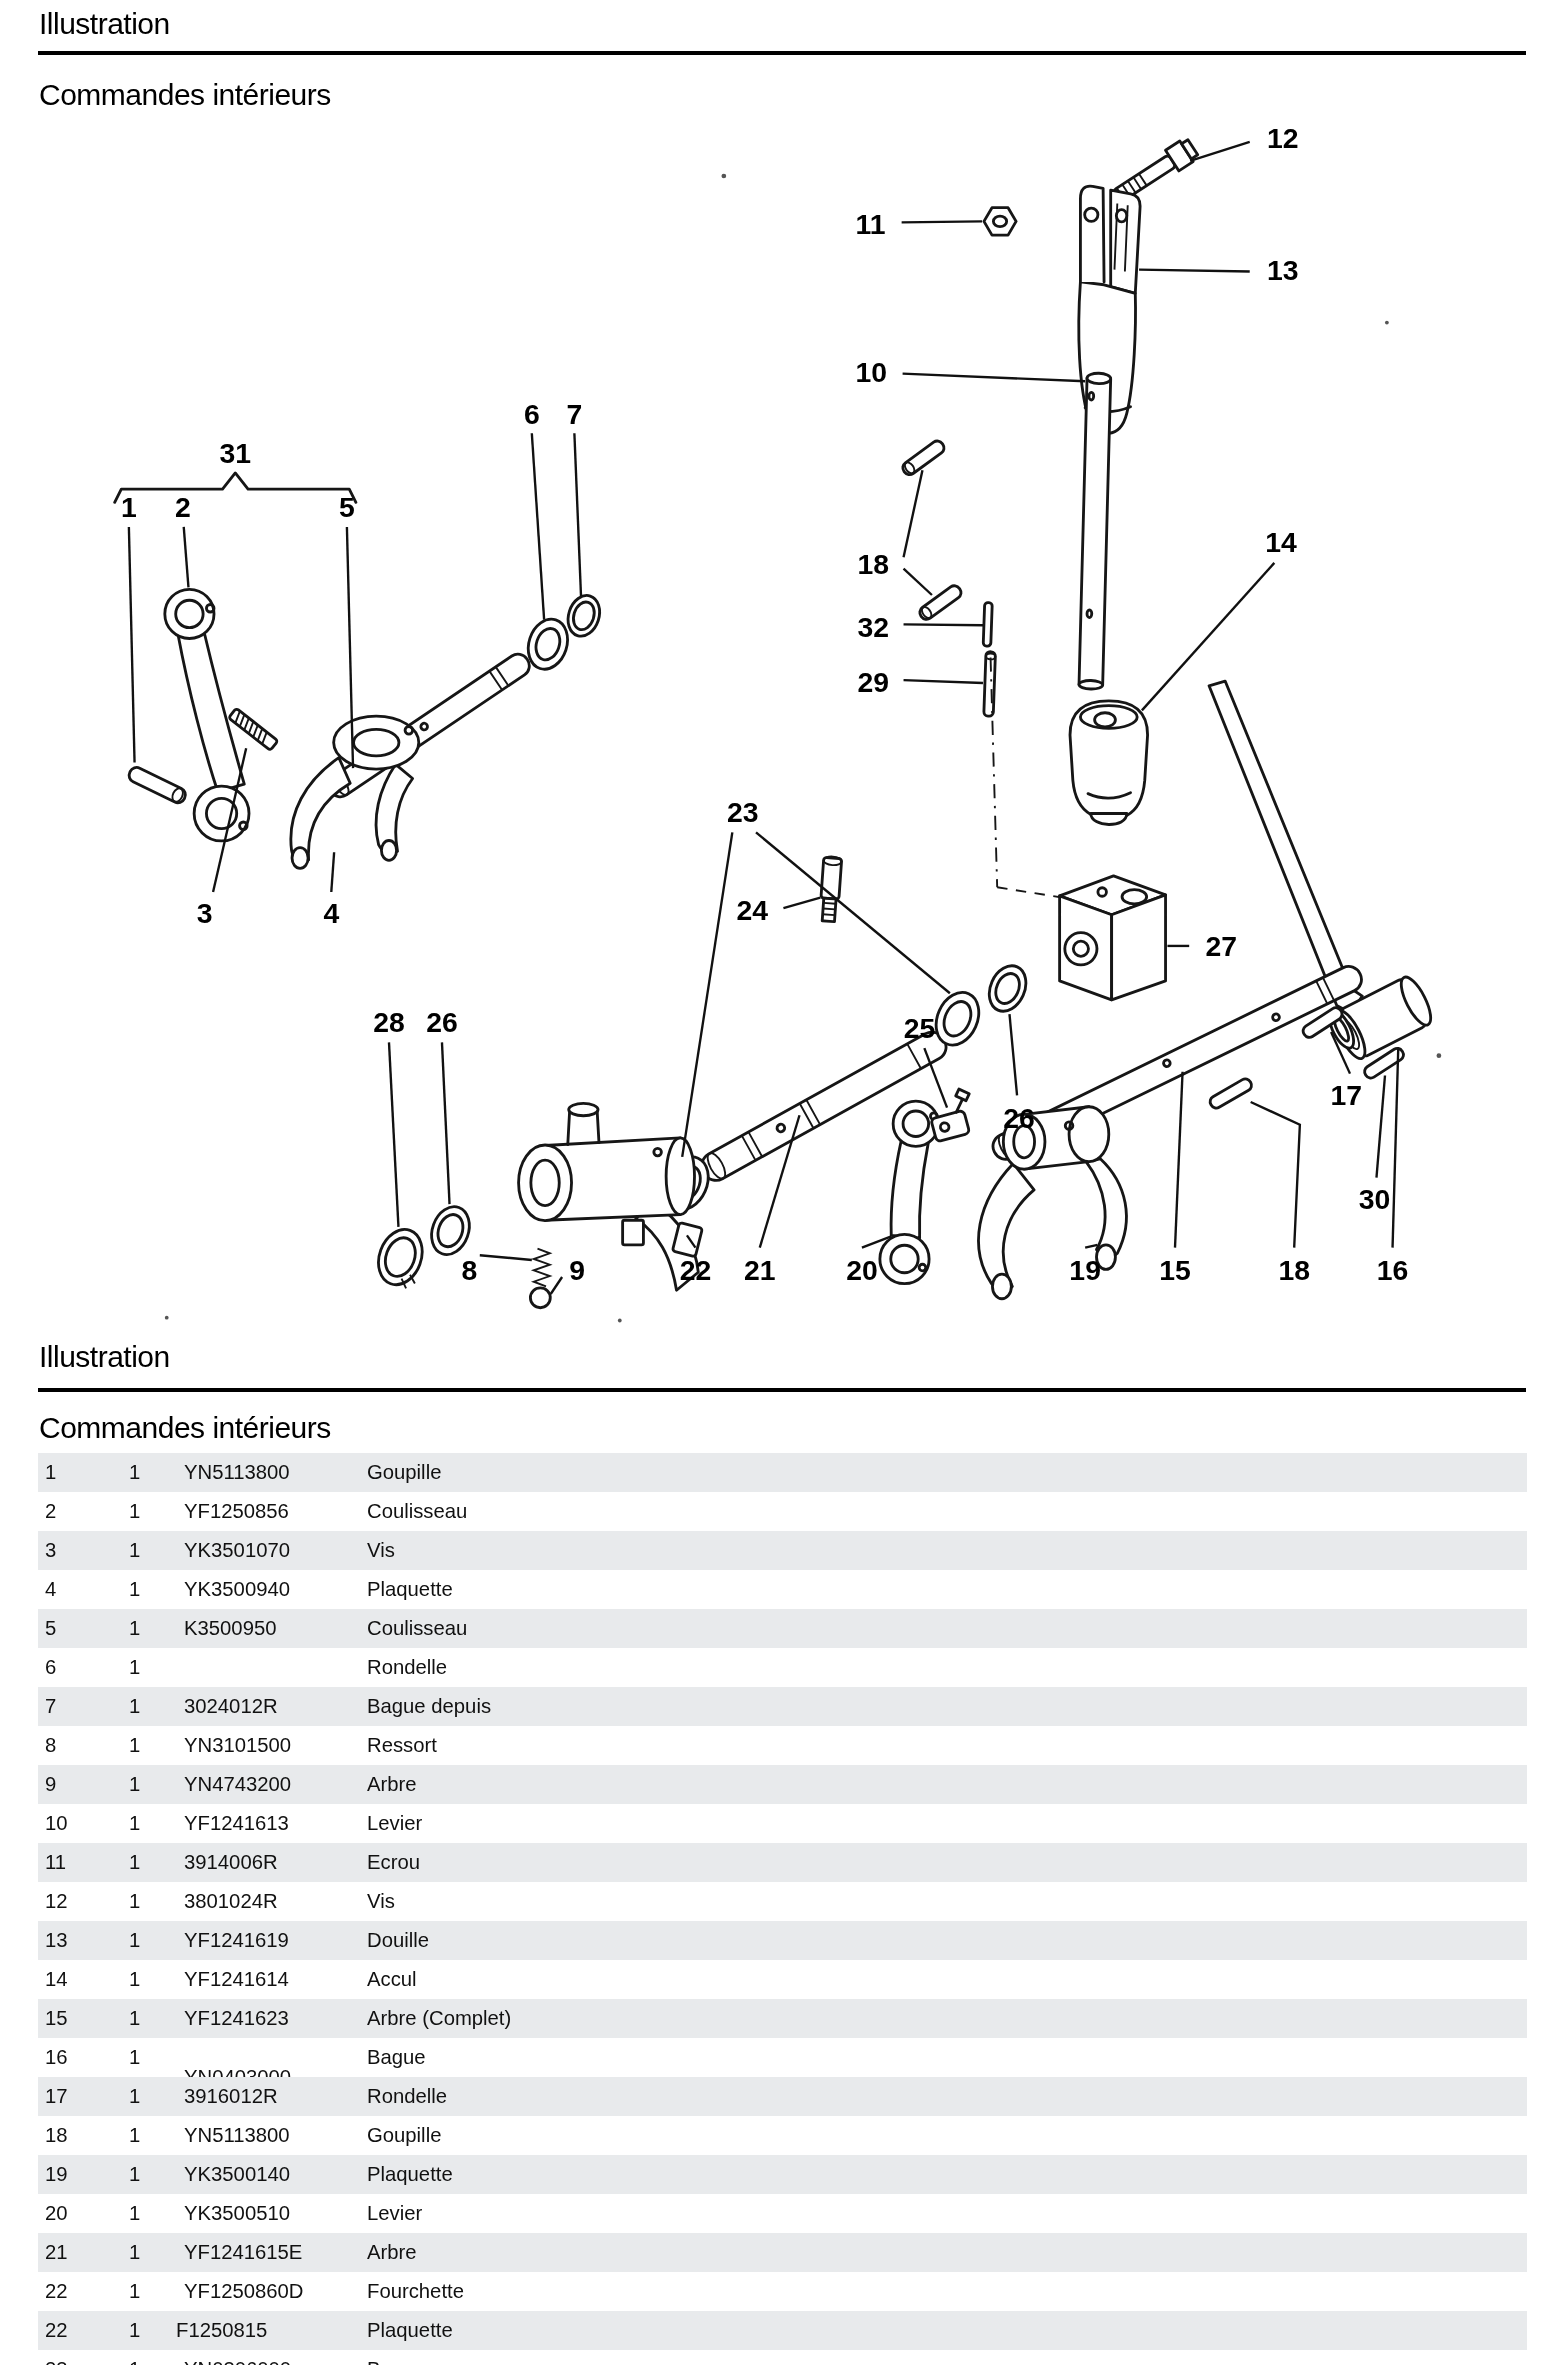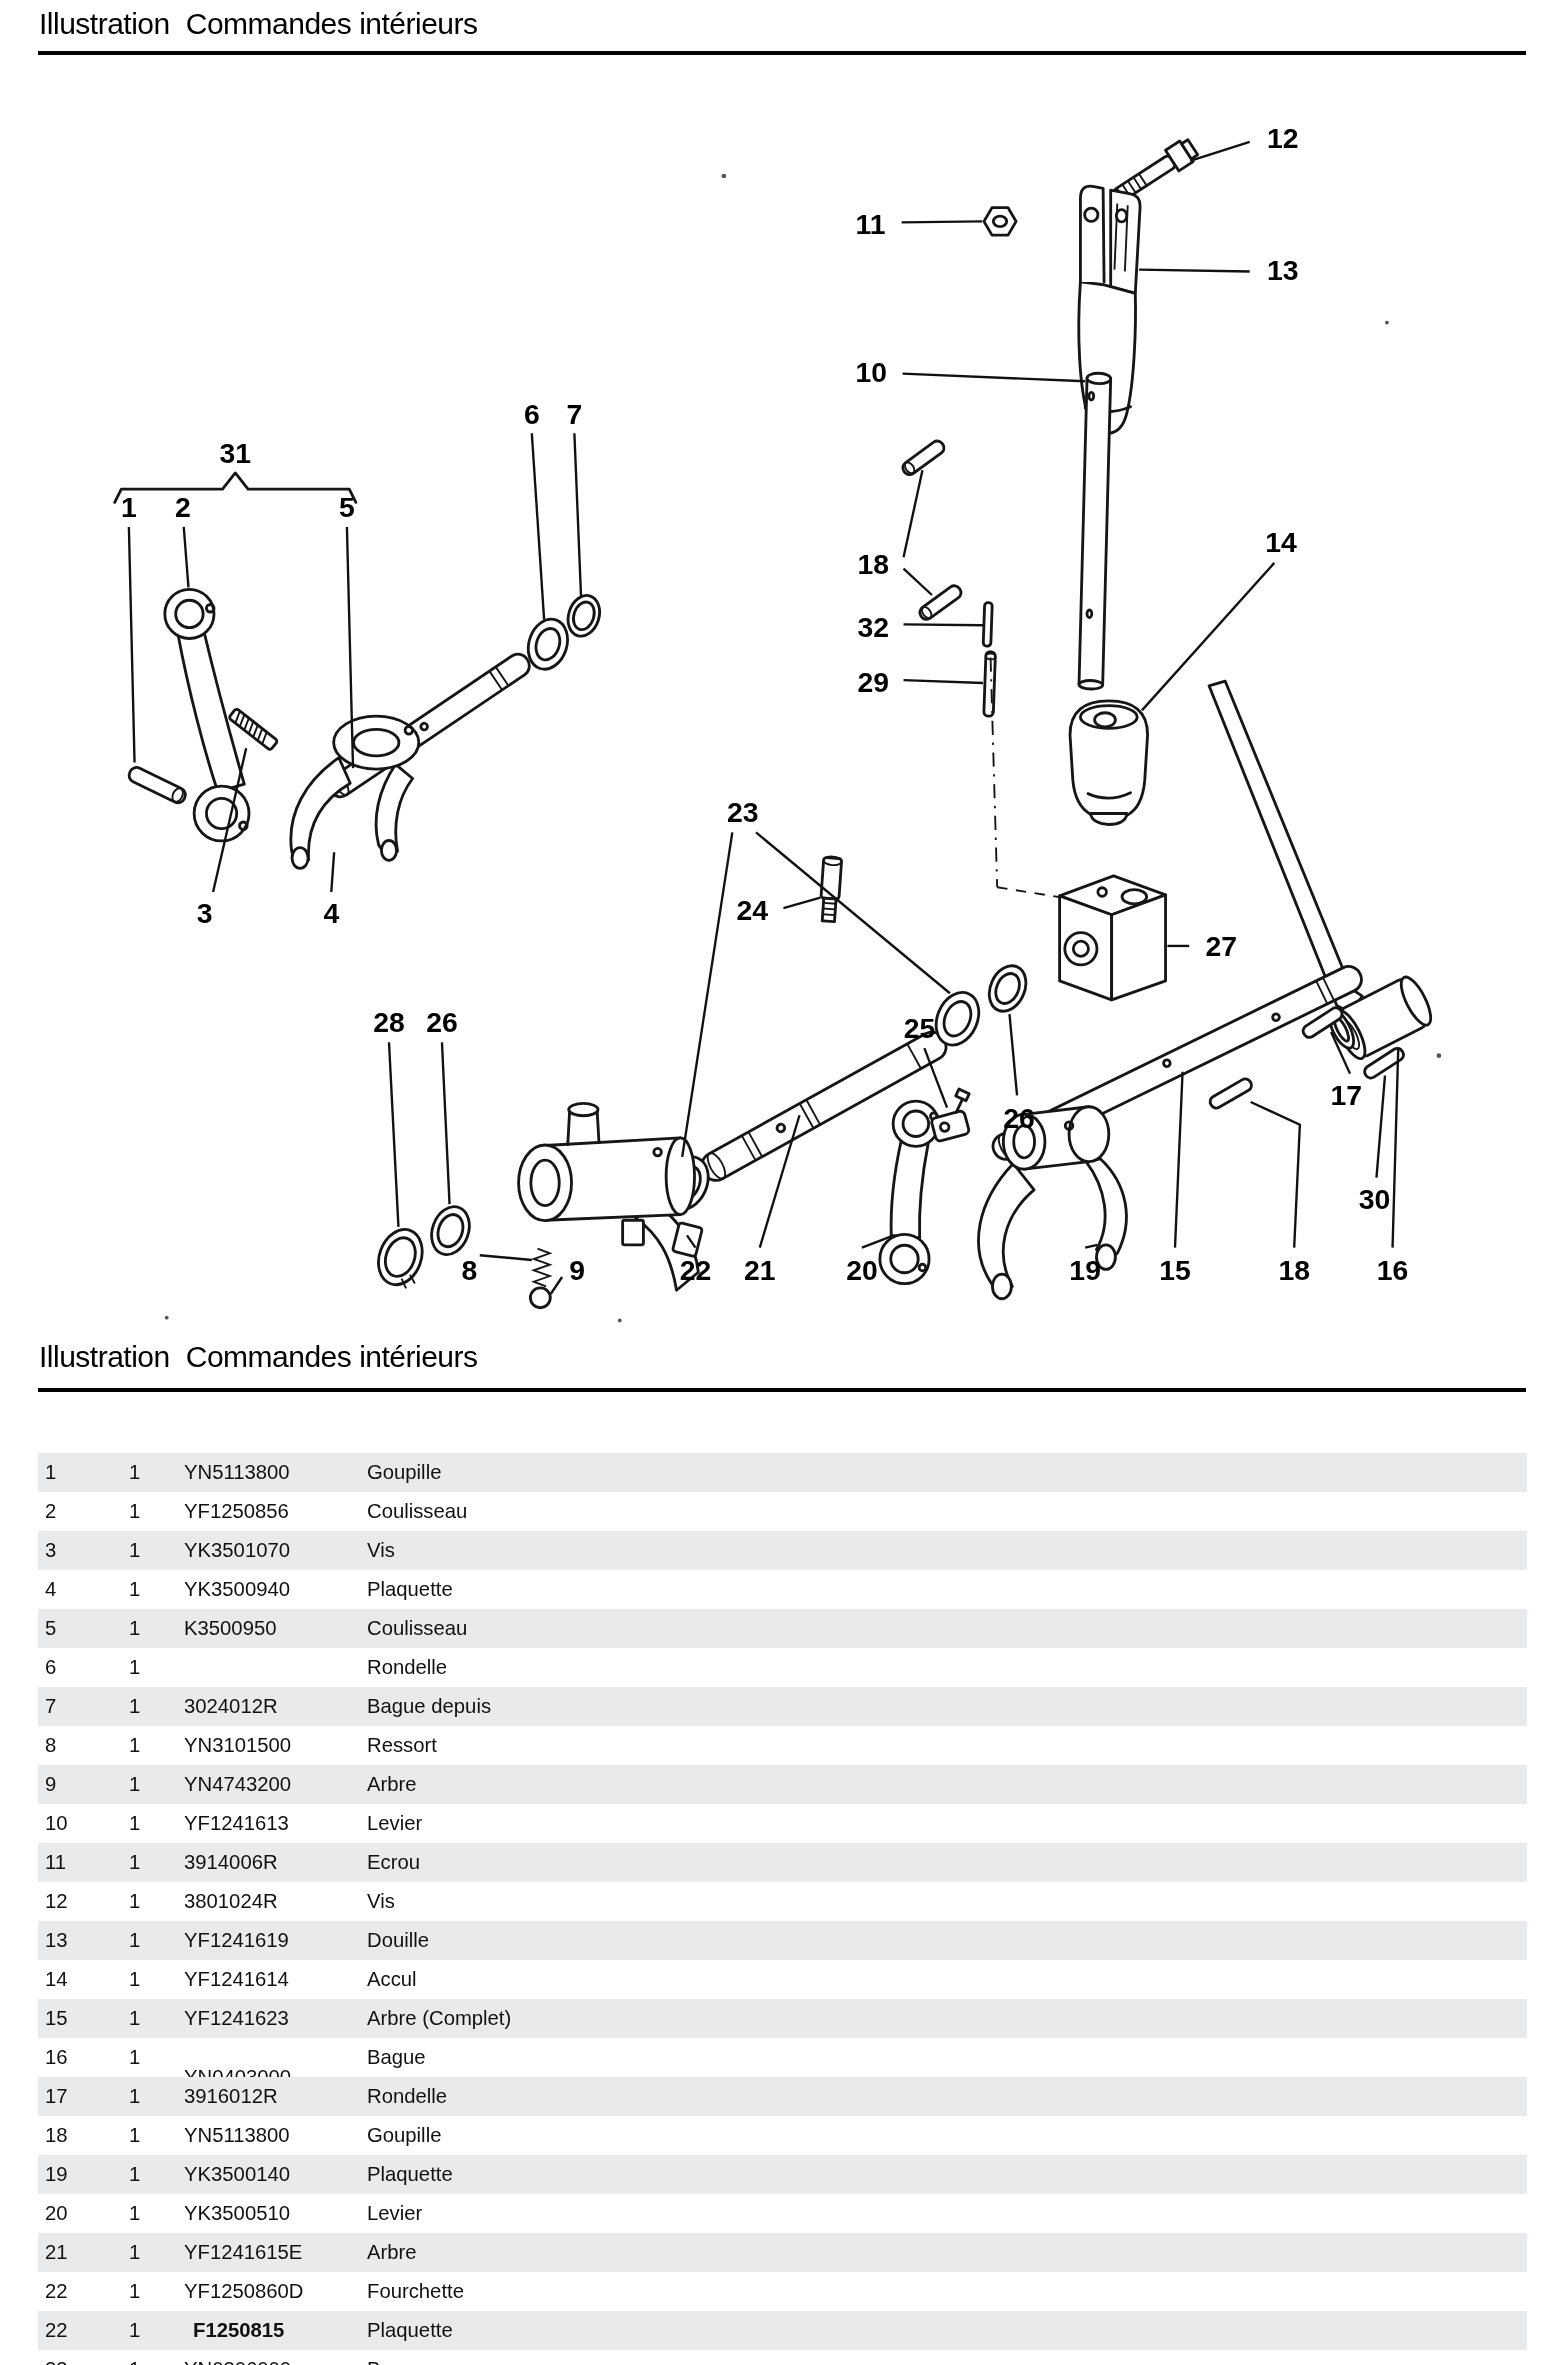--- a/index.html
+++ b/index.html
@@ -1,18 +1,18 @@
 <!DOCTYPE html>
 <html style="font-size:7.6px"><head>
 <meta charset="utf-8">
 <style>
   html,body{margin:0;padding:0;background:#fff;}
   body{width:1564px;height:2789px;font-family:"Liberation Sans",sans-serif;color:#111;}
   .page{position:relative;width:1564px;height:2789px;background:#fff;overflow:hidden;}
-  .doc-title{position:absolute;left:39px;display:flex;gap:16px;font-size:30px;letter-spacing:-0.5px;color:#000;white-space:nowrap;}
+  .doc-title{position:absolute;left:39px;display:flex;gap:37px;font-size:30px;letter-spacing:-0.5px;color:#000;white-space:nowrap;flex-direction:column;}
   #title-top{top:6.6px;}
   #title-table{top:1340px;}
   .rule{position:absolute;left:38px;width:1488px;height:4.3px;background:#000;}
   #rule-top{top:51px;}
   #rule-table{top:1388px;}
   #diagram{position:absolute;left:0;top:71px;}
   .p{stroke:#161616;stroke-width:6;fill:#fff;stroke-linejoin:round;stroke-linecap:round;}
   .ln{stroke:#161616;stroke-width:6;fill:none;stroke-linejoin:round;stroke-linecap:round;}
   .thin{stroke:#161616;stroke-width:4;fill:none;}
   .leader{stroke:#111;stroke-width:5;fill:none;}
@@ -554,21 +554,21 @@
       </div>
       <div class="row">
         <span class="cell" style="left: 7px;">22</span>
         <span class="cell" style="left: 91px;">1</span>
         <span class="cell" style="left: 146px;">YF1250860D</span>
         <span class="cell" style="left: 329px;">Fourchette</span>
       </div>
       <div class="row odd">
         <span class="cell" style="left: 7px;">22</span>
         <span class="cell" style="left: 91px;">1</span>
-        <span class="cell" style="left: 155px; font-weight: bold;">F1250815</span>
+        <span class="cell" style="left: 138px;">F1250815</span>
         <span class="cell" style="left: 329px;">Plaquette</span>
       </div>
       <div class="row">
         <span class="cell" style="left: 7px;">23</span>
         <span class="cell" style="left: 91px;">1</span>
         <span class="cell" style="left: 146px;">YN0306000</span>
         <span class="cell" style="left: 329px;">Bague or</span>
       </div>
     </div>
 

